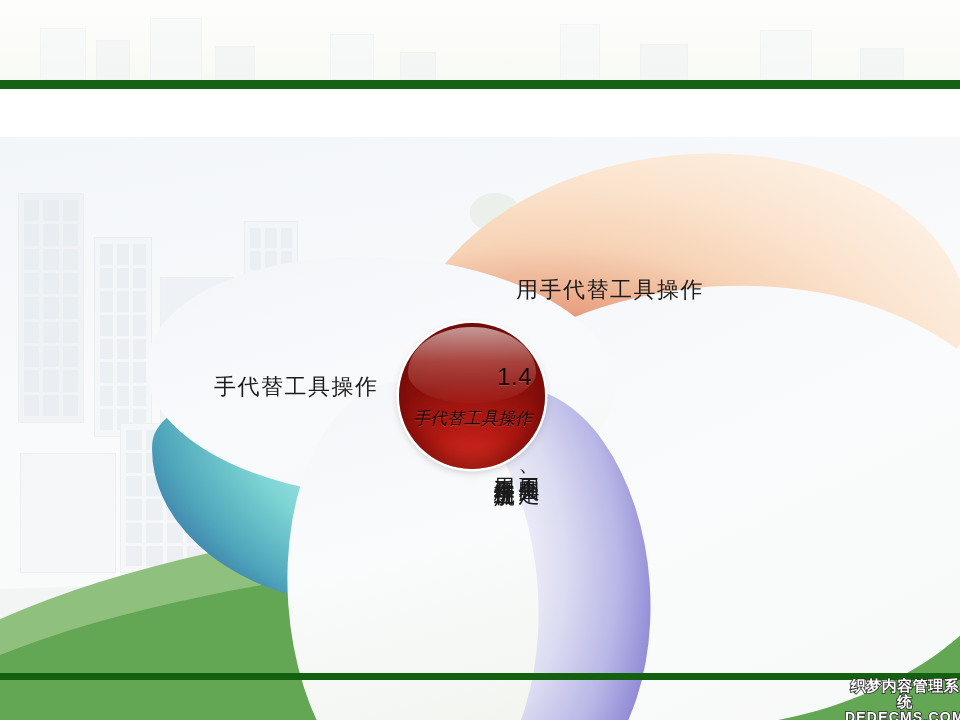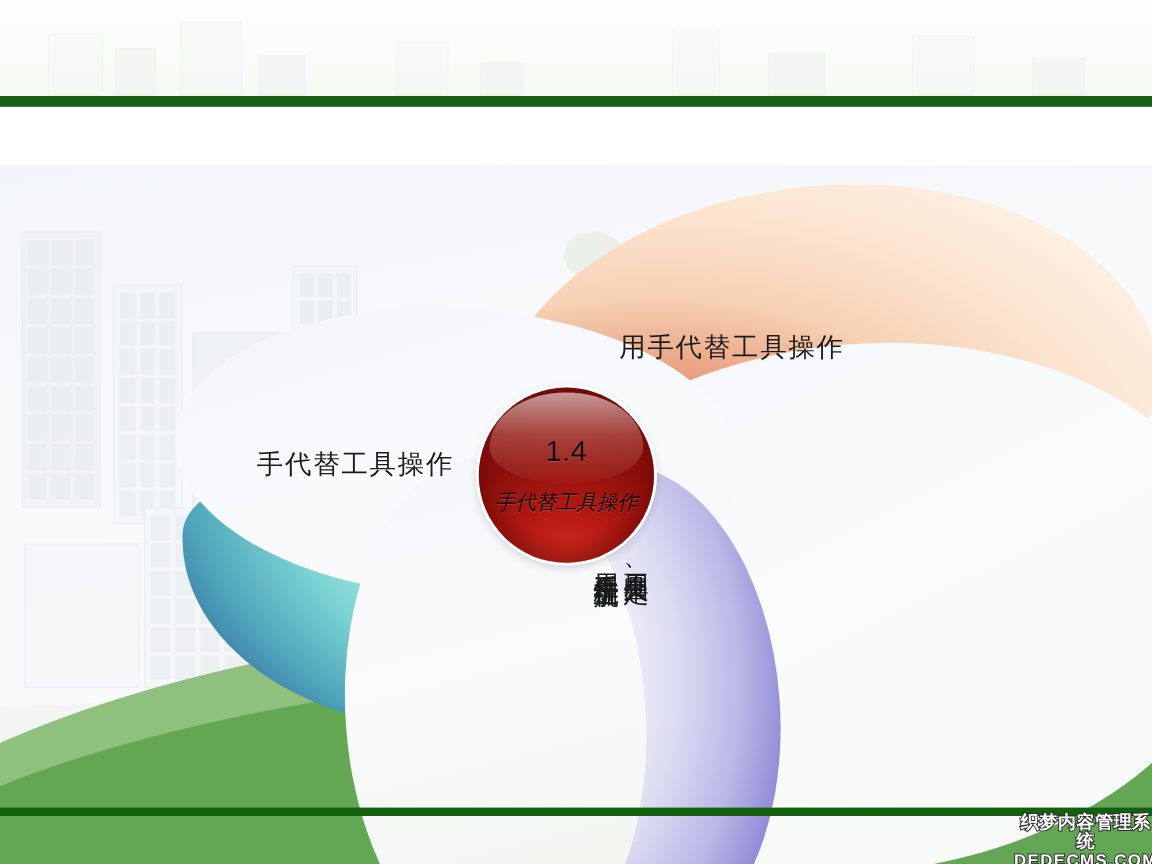--- a/index.html
+++ b/index.html
@@ -237,21 +237,21 @@
     top: 3%;
     width: 88%;
     height: 52%;
     border-radius: 50% 50% 48% 48% / 60% 60% 40% 40%;
     background: linear-gradient(180deg, rgba(255,255,255,.58) 0%, rgba(255,190,178,.30) 46%, rgba(255,140,120,.04) 100%);
     pointer-events: none;
   }
   .sphere-text {
     position: relative;
     z-index: 2;
-    text-align: center;
+    text-align: right;
     color: #140404;
     line-height: 1.18;
     text-shadow: 0 1px 1px rgba(255,255,255,.18);
   }
   .sphere-num {
     font-size: 24px;
     letter-spacing: .5px;
     margin-bottom: 17px;
   }
   .sphere-label {

